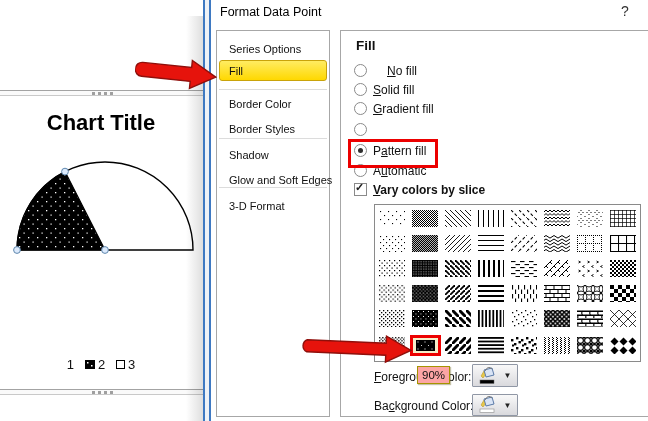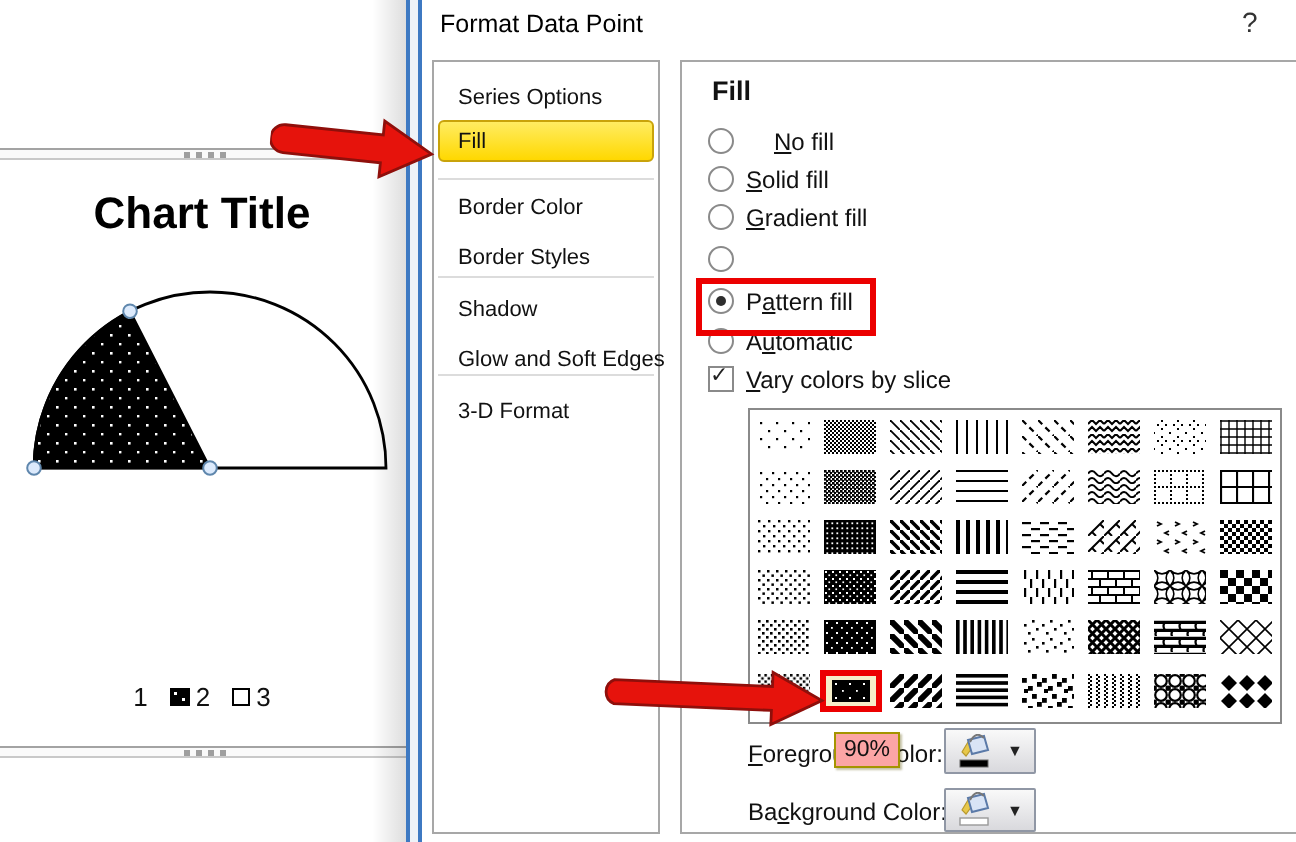--- a/index.html
+++ b/index.html
@@ -60,21 +60,21 @@
   .color-btn .ico{width:27px;display:flex;justify-content:center}
   .color-btn .dd{width:15px;text-align:center;font-size:8px;color:#222}
   .tooltip{position:absolute;left:417px;top:366px;background:#fca5a5;border:1px solid #a59400;
           padding:2px 4px;font-size:11.5px;z-index:45;box-shadow:1px 1px 1px rgba(90,80,0,.35)}
   .arrow{position:absolute;z-index:50}
   u{text-decoration:underline}
 </style>
 </head>
 <body>
 
-<div class="abs" style="left:0;top:0;width:212px;height:325px">
+<div class="abs" style="left:0;top:16px;width:212px;height:325px">
   <div class="hframe" style="top:74px"></div>
   <div class="dots" style="top:76px">
       <i></i>
       <i></i>
       <i></i>
       <i></i>
     </div>
   <div class="hframe" style="top:373px"></div>
   <div class="dots" style="top:375px">
       <i></i>
@@ -154,21 +154,21 @@
       <span class="radio"></span>
     </div>
     <div class="opt-row" style="top: 143px;">
       <span class="radio on"></span>
       <span class="opt-lbl">P<u>a</u>ttern fill</span>
     </div>
     <div class="opt-row" style="top: 163px;">
       <span class="radio"></span>
       <span class="opt-lbl">A<u>u</u>tomatic</span>
     </div>
-    <div class="opt-row" style="top: 182px;">
+    <div class="opt-row" style="top: 182px; font-weight: bold;">
       <span class="cb on"></span>
       <span class="opt-lbl"><u>V</u>ary colors by slice</span>
     </div>
   </div>
 
 <div class="redbox" style="left: 348px; top: 139px; width: 84px; height: 23px; border-color: rgb(236, 0, 0);"></div>
 
 <div class="gallery" id="gallery">
     <div class="gcell">
       <svg width="26" height="17">

